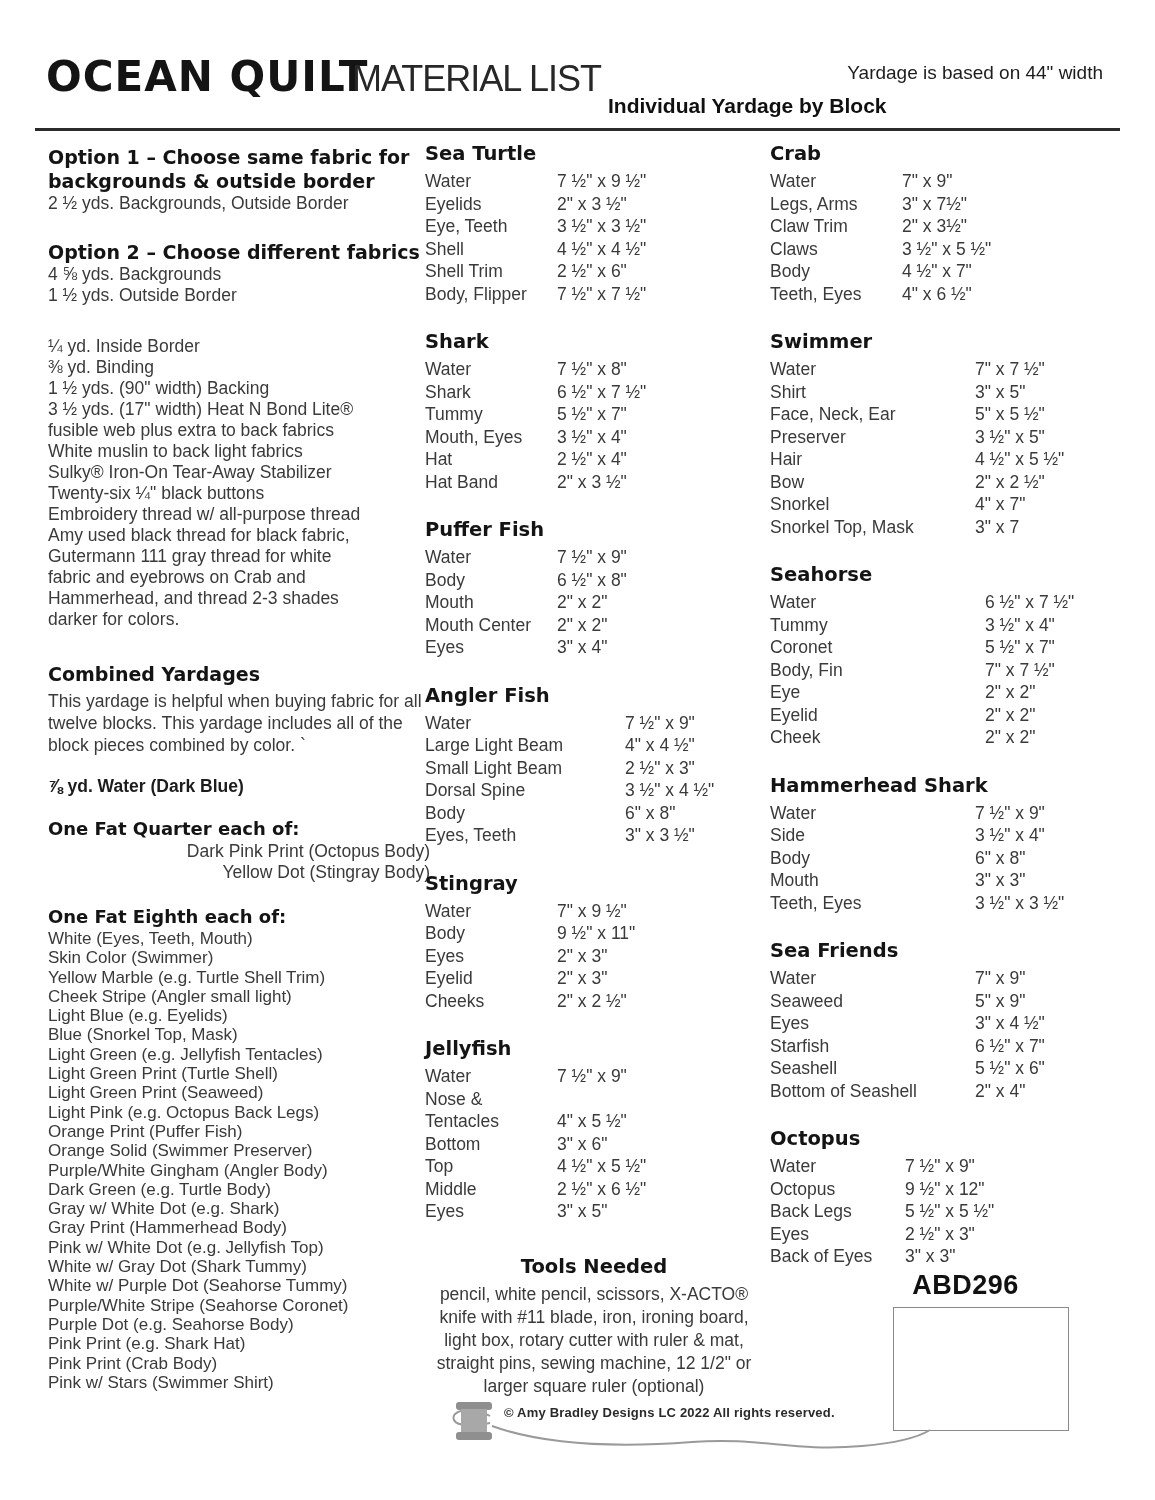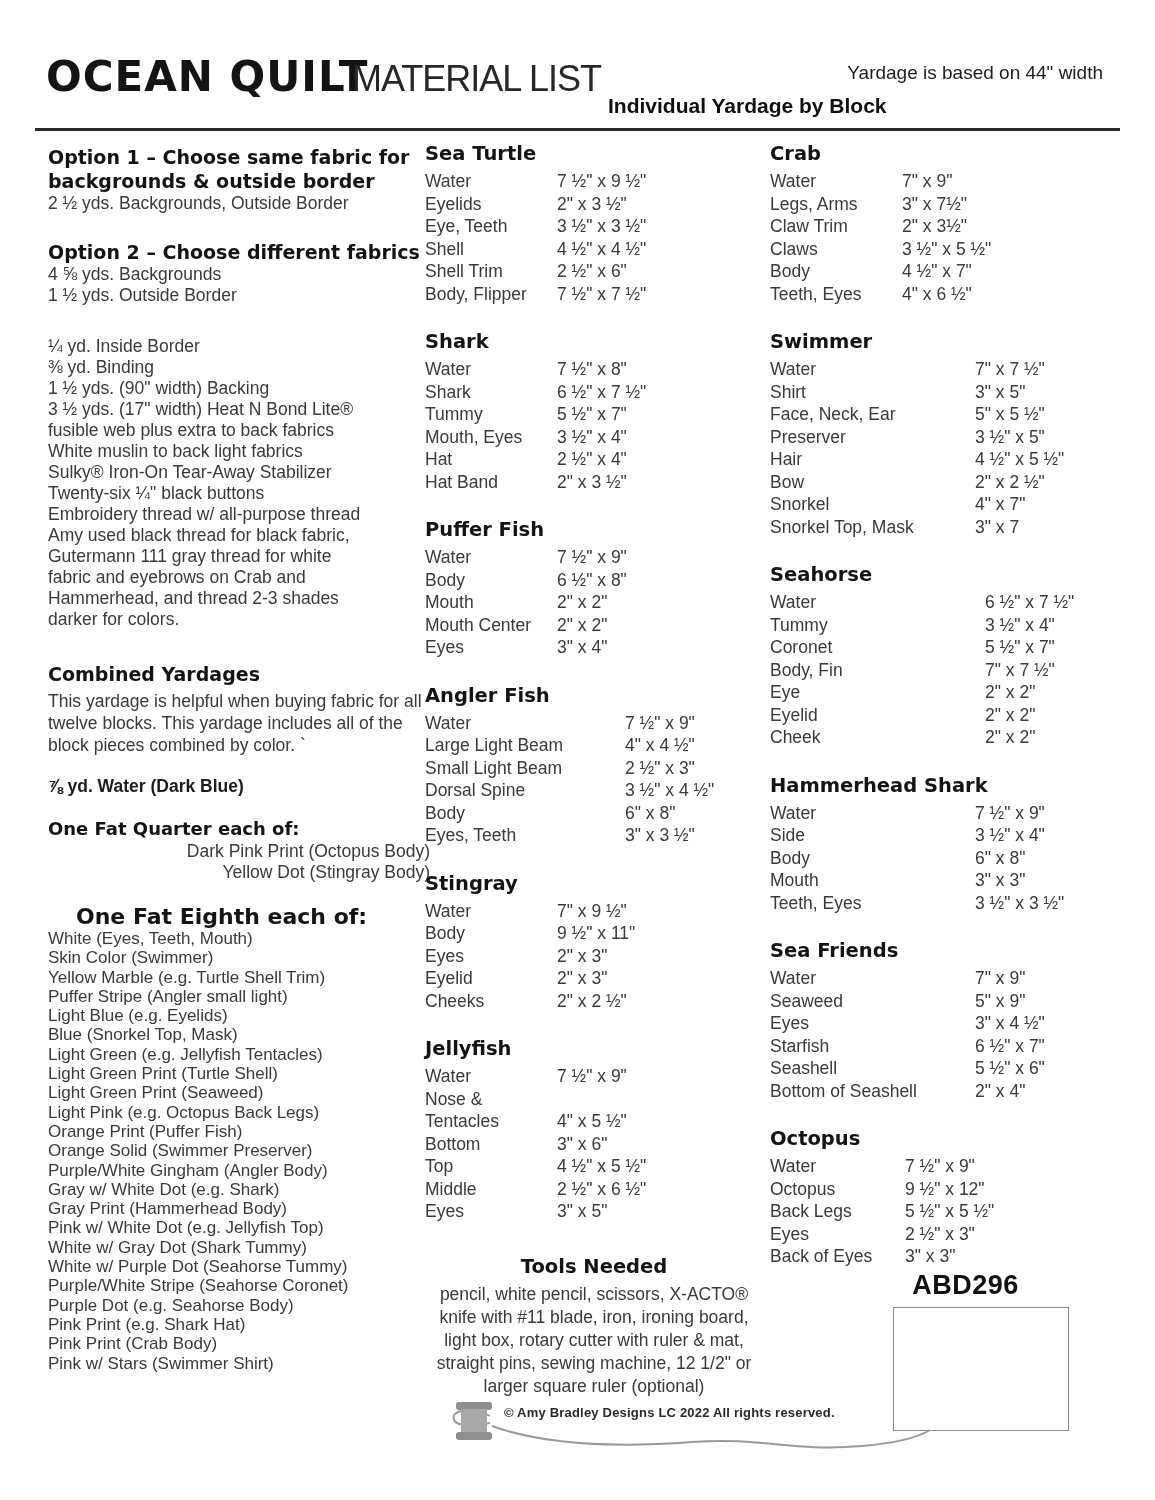--- a/index.html
+++ b/index.html
@@ -104,36 +104,37 @@
 
     <div class="ltext bold-line mb20">⅞ yd. Water (Dark Blue)</div>
 
     <div class="lhead comic" style="font-size:18px;">One Fat Quarter each of:</div>
     <div class="ltext mb22">
 
     <div>Dark Pink Print (Octopus Body)</div>
         <div>Yellow Dot (Stingray Body)</div>
       </div>
 
-    <div class="lhead comic" style="font-size:22px;margin-left:28px;">One Fat Eighth each of:</div>
+    <div class="lhead comic" style="font-size:18px;">One Fat Eighth each of:</div>
     <div class="ltight">
 
     <div>White (Eyes, Teeth, Mouth)</div>
         <div>Skin Color (Swimmer)</div>
         <div>Yellow Marble (e.g. Turtle Shell Trim)</div>
-        <div>Puffer Stripe (Angler small light)</div>
+        <div>Cheek Stripe (Angler small light)</div>
         <div>Light Blue (e.g. Eyelids)</div>
         <div>Blue (Snorkel Top, Mask)</div>
         <div>Light Green (e.g. Jellyfish Tentacles)</div>
         <div>Light Green Print (Turtle Shell)</div>
         <div>Light Green Print (Seaweed)</div>
         <div>Light Pink (e.g. Octopus Back Legs)</div>
         <div>Orange Print (Puffer Fish)</div>
         <div>Orange Solid (Swimmer Preserver)</div>
         <div>Purple/White Gingham (Angler Body)</div>
+        <div>Dark Green (e.g. Turtle Body)</div>
         <div>Gray w/ White Dot (e.g. Shark)</div>
         <div>Gray Print (Hammerhead Body)</div>
         <div>Pink w/ White Dot (e.g. Jellyfish Top)</div>
         <div>White w/ Gray Dot (Shark Tummy)</div>
         <div>White w/ Purple Dot (Seahorse Tummy)</div>
         <div>Purple/White Stripe (Seahorse Coronet)</div>
         <div>Purple Dot (e.g. Seahorse Body)</div>
         <div>Pink Print (e.g. Shark Hat)</div>
         <div>Pink Print (Crab Body)</div>
         <div>Pink w/ Stars (Swimmer Shirt)</div>

